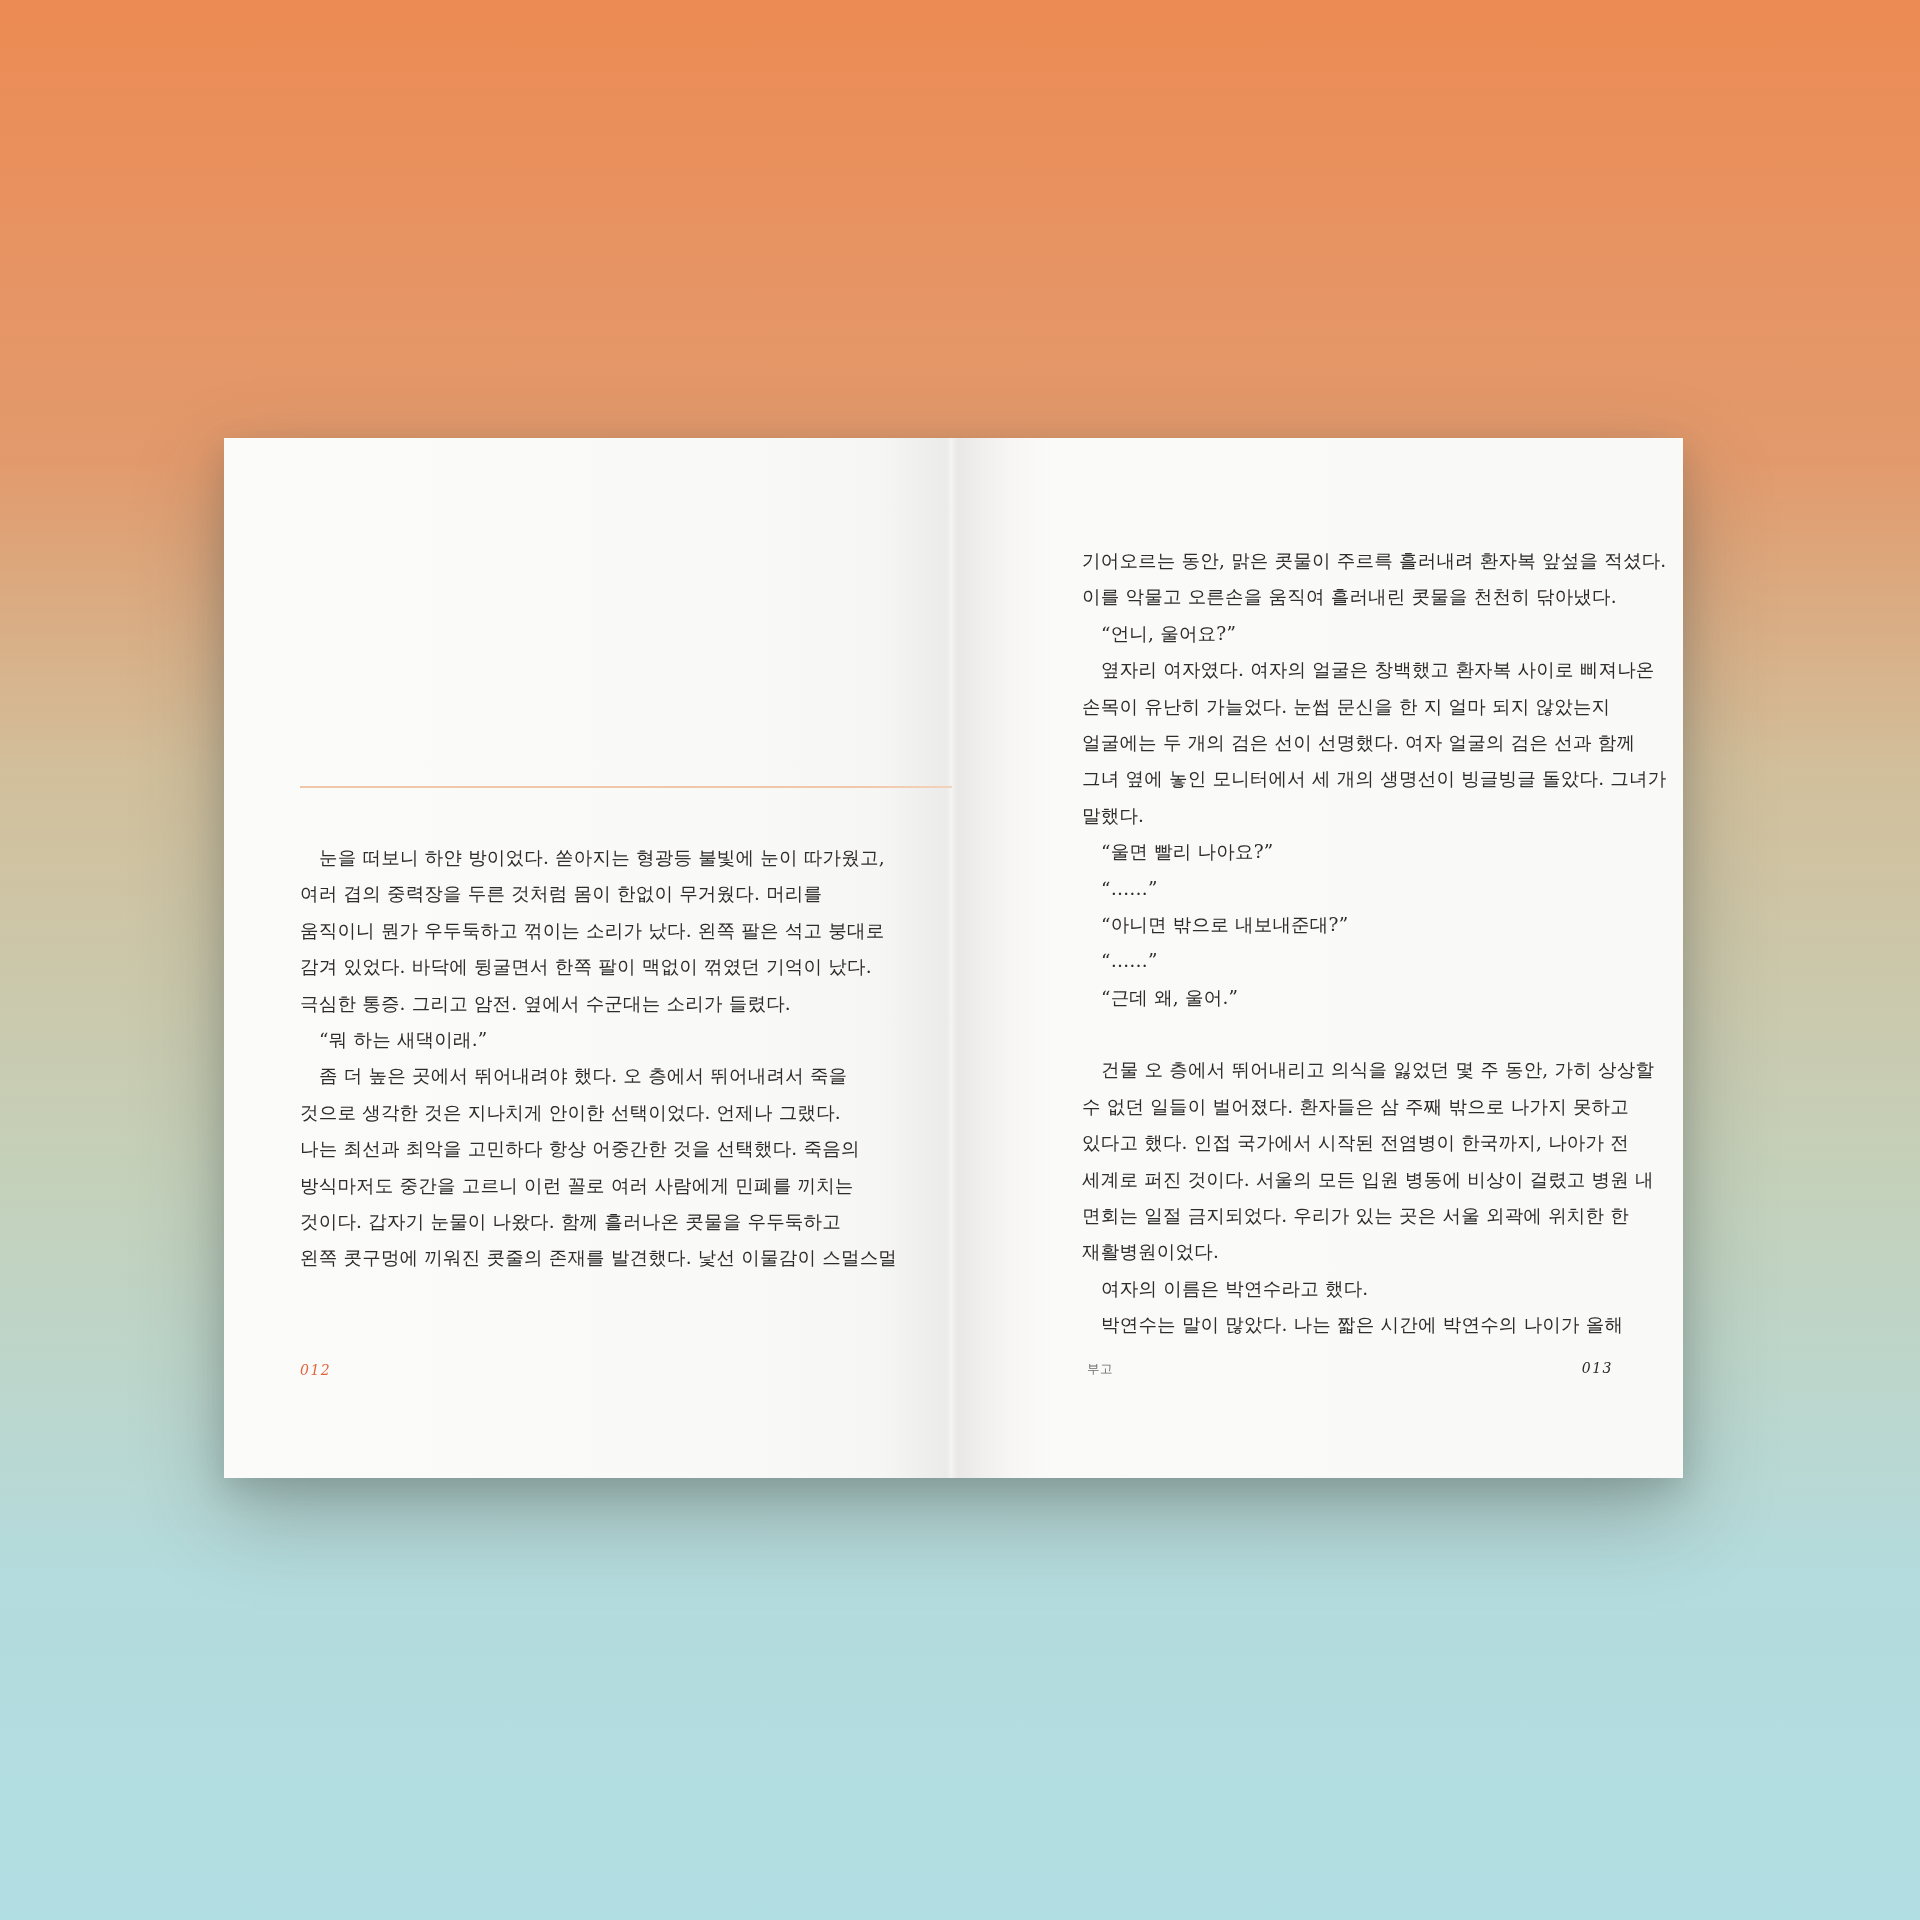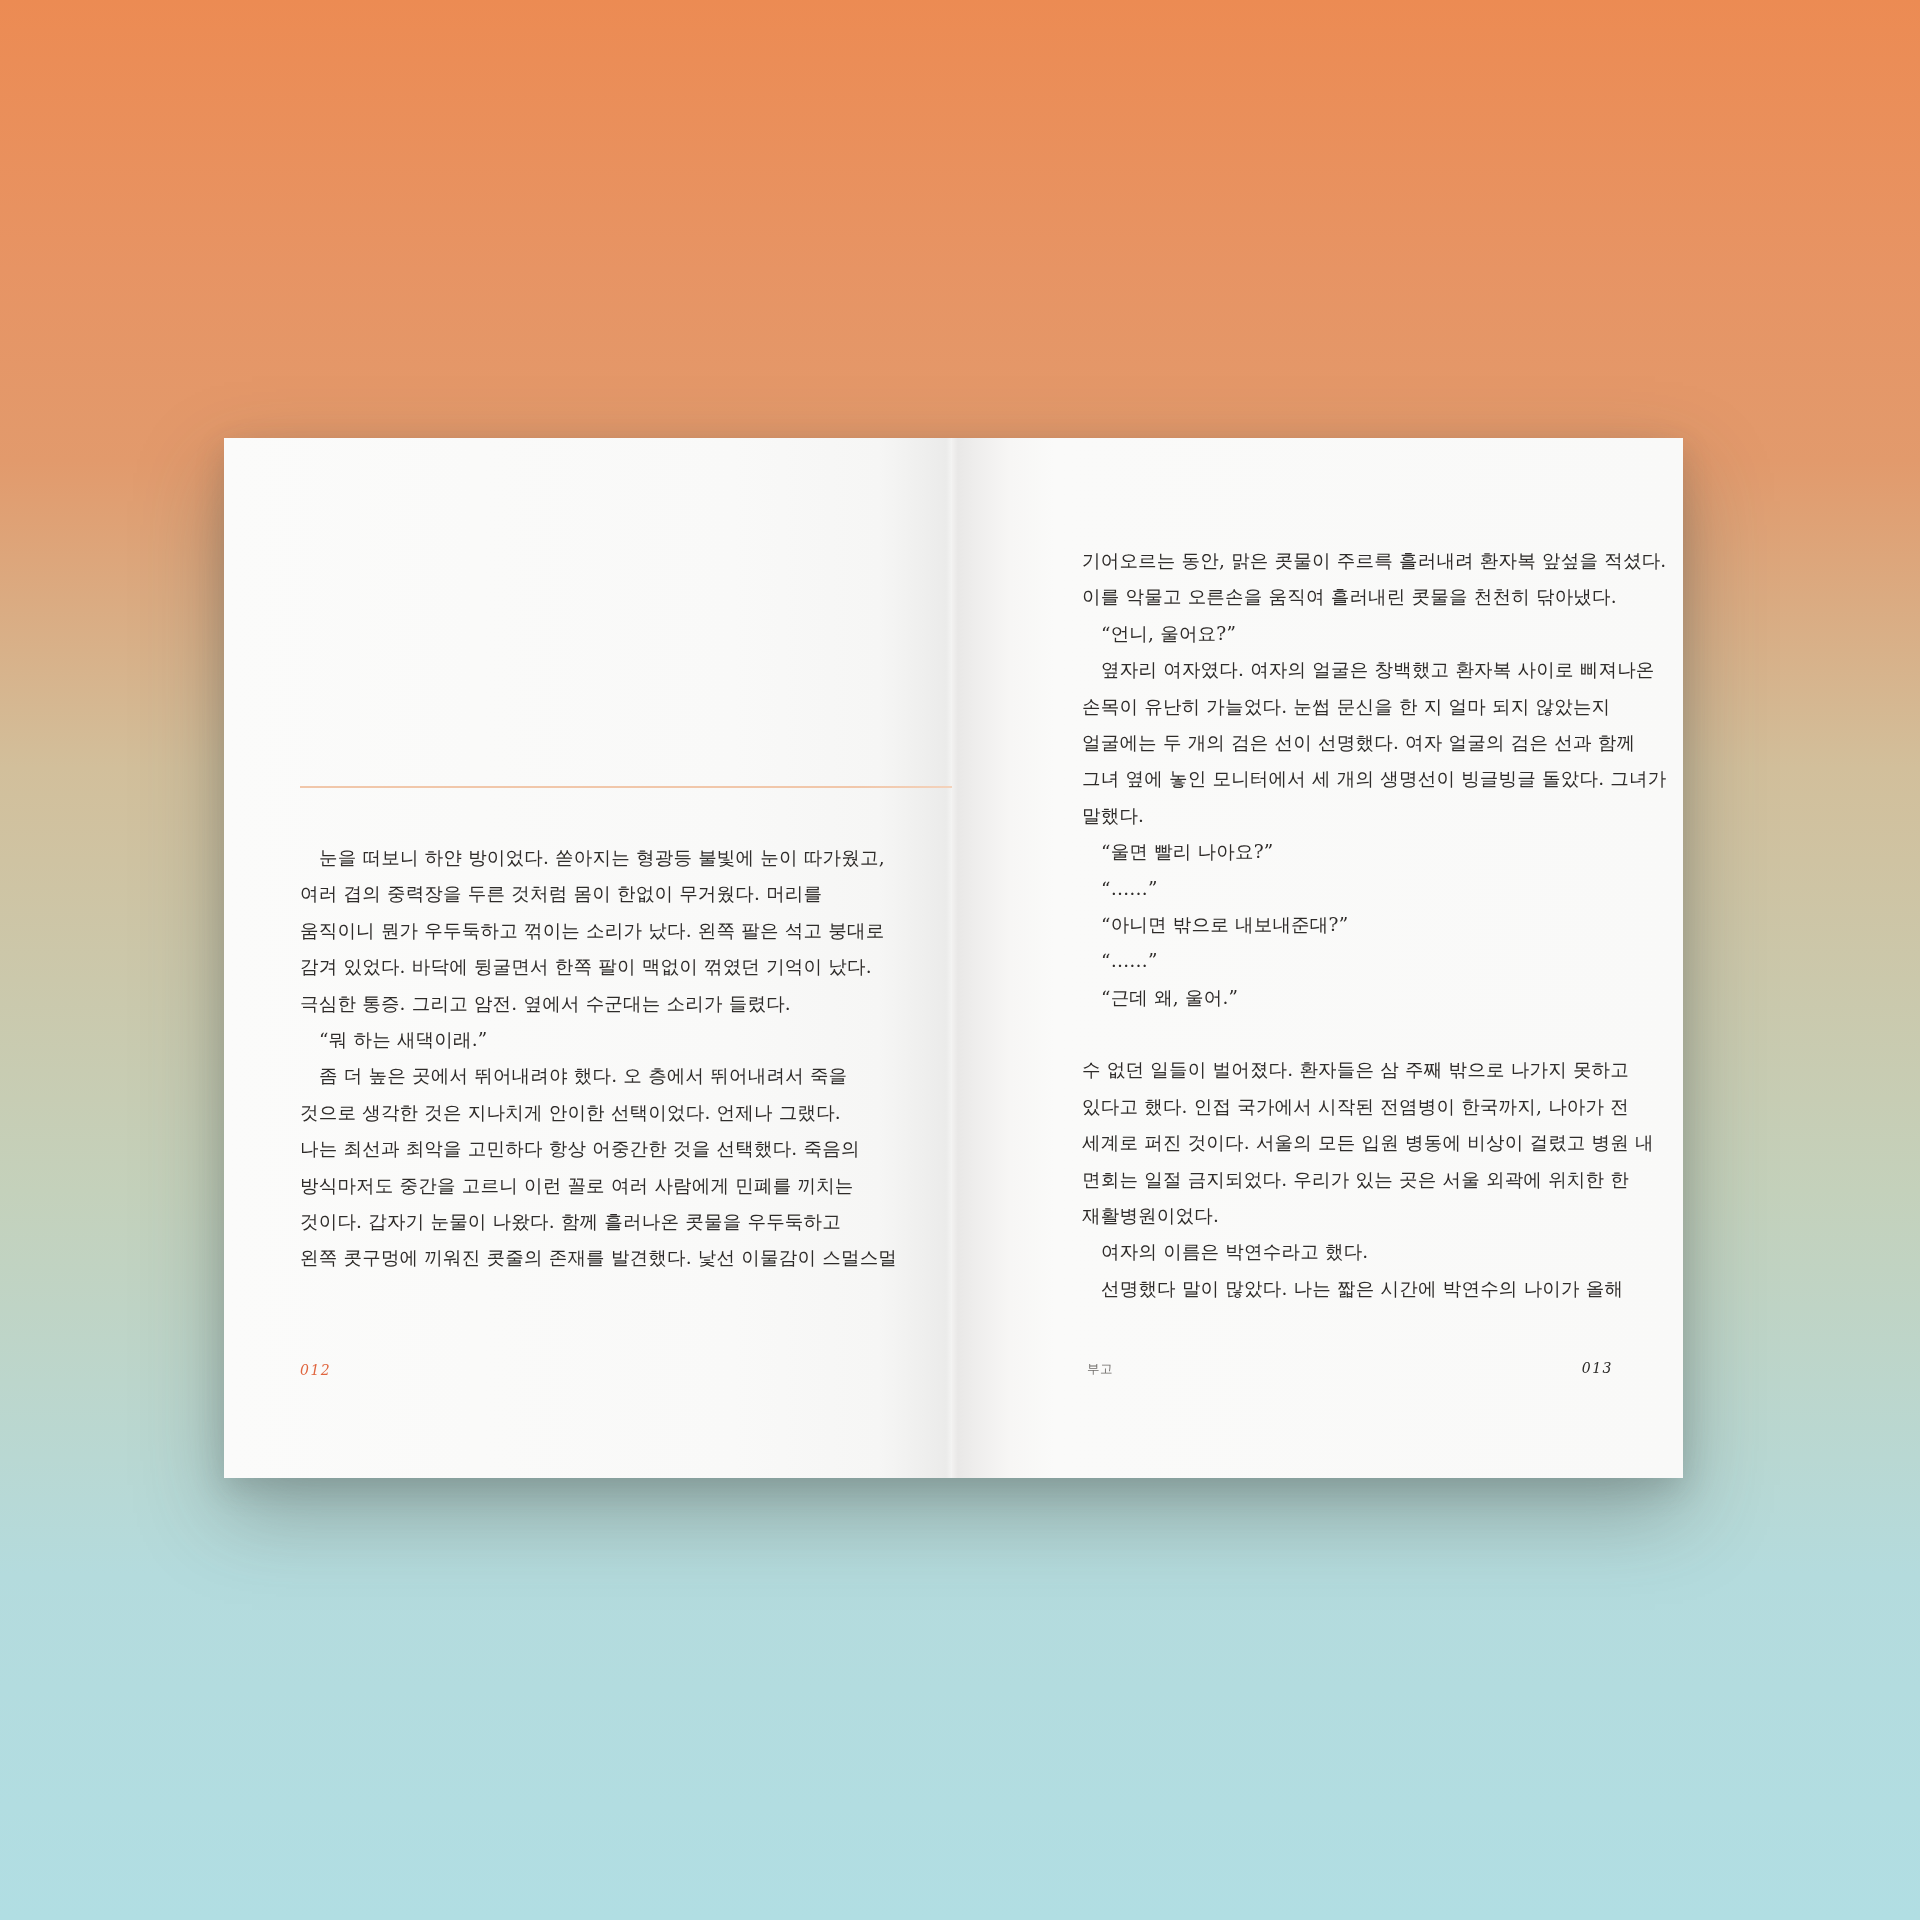--- a/index.html
+++ b/index.html
@@ -136,27 +136,28 @@
         <div class="line">손목이 유난히 가늘었다. 눈썹 문신을 한 지 얼마 되지 않았는지</div>
         <div class="line">얼굴에는 두 개의 검은 선이 선명했다. 여자 얼굴의 검은 선과 함께</div>
         <div class="line">그녀 옆에 놓인 모니터에서 세 개의 생명선이 빙글빙글 돌았다. 그녀가</div>
         <div class="line">말했다.</div>
         <div class="line indent">“울면 빨리 나아요?”</div>
         <div class="line indent">“……”</div>
         <div class="line indent">“아니면 밖으로 내보내준대?”</div>
         <div class="line indent">“……”</div>
         <div class="line indent">“근데 왜, 울어.”</div>
         <div class="line">&nbsp;</div>
+        <div class="line indent">건물 오 층에서 뛰어내리고 의식을 잃었던 몇 주 동안, 가히 상상할</div>
         <div class="line">수 없던 일들이 벌어졌다. 환자들은 삼 주째 밖으로 나가지 못하고</div>
         <div class="line">있다고 했다. 인접 국가에서 시작된 전염병이 한국까지, 나아가 전</div>
         <div class="line">세계로 퍼진 것이다. 서울의 모든 입원 병동에 비상이 걸렸고 병원 내</div>
         <div class="line">면회는 일절 금지되었다. 우리가 있는 곳은 서울 외곽에 위치한 한</div>
         <div class="line">재활병원이었다.</div>
         <div class="line indent">여자의 이름은 박연수라고 했다.</div>
-        <div class="line indent">선명했다 말이 많았다. 나는 짧은 시간에 박연수의 나이가 올해</div>
+        <div class="line indent">박연수는 말이 많았다. 나는 짧은 시간에 박연수의 나이가 올해</div>
       </div>
     <div class="footer-right">
       <span class="running-title">부고</span>
       <span class="folio folio-right">013</span>
     </div>
   </div>
 
 </div>
 
 </body></html>

